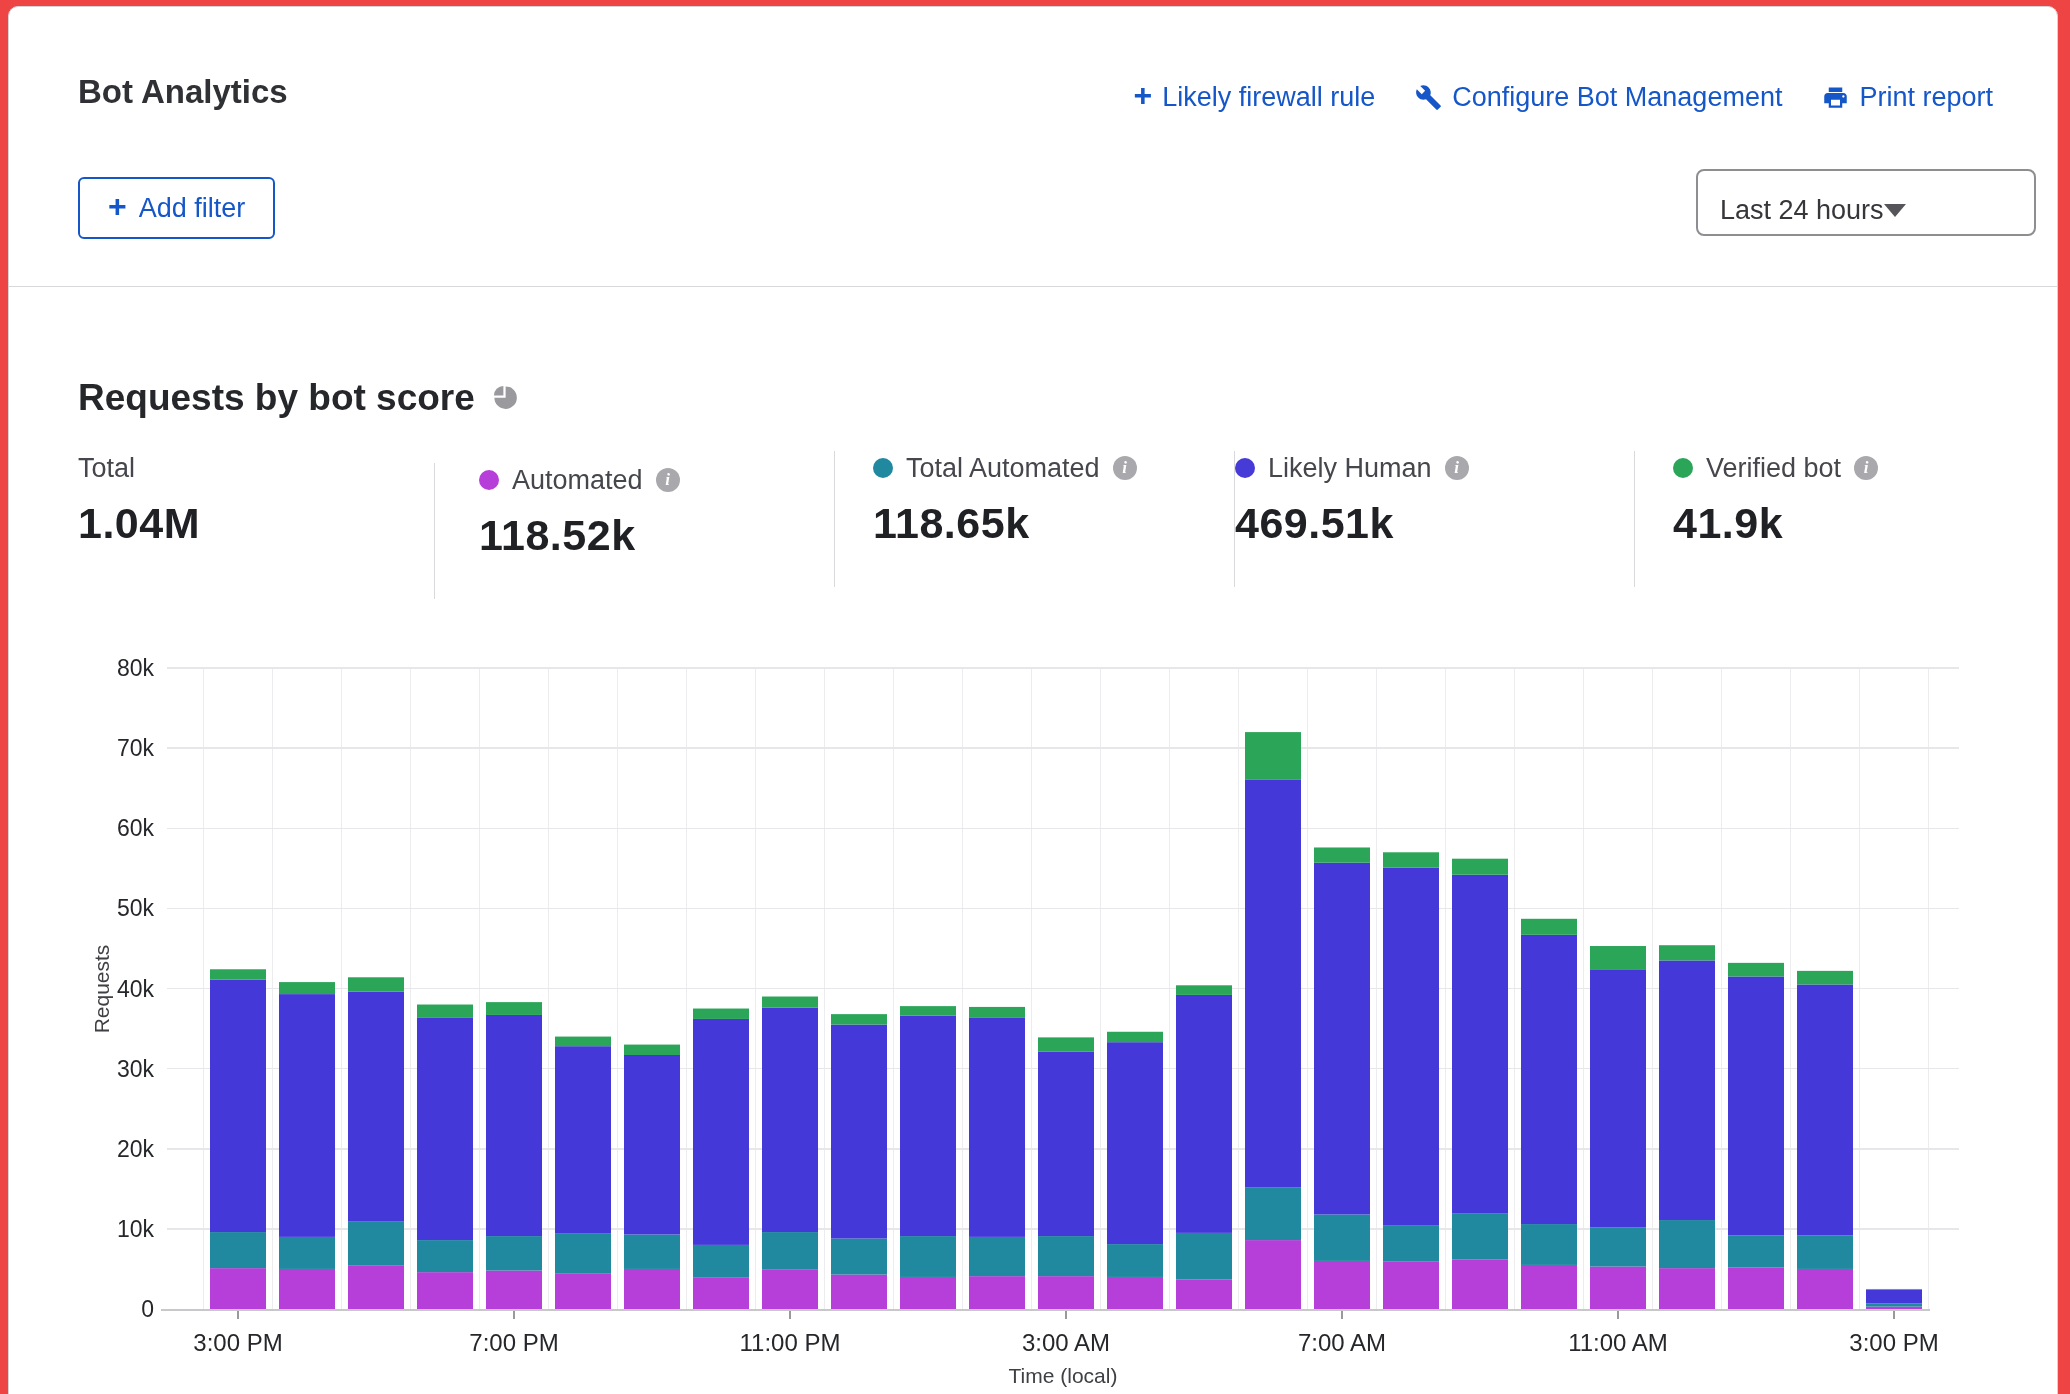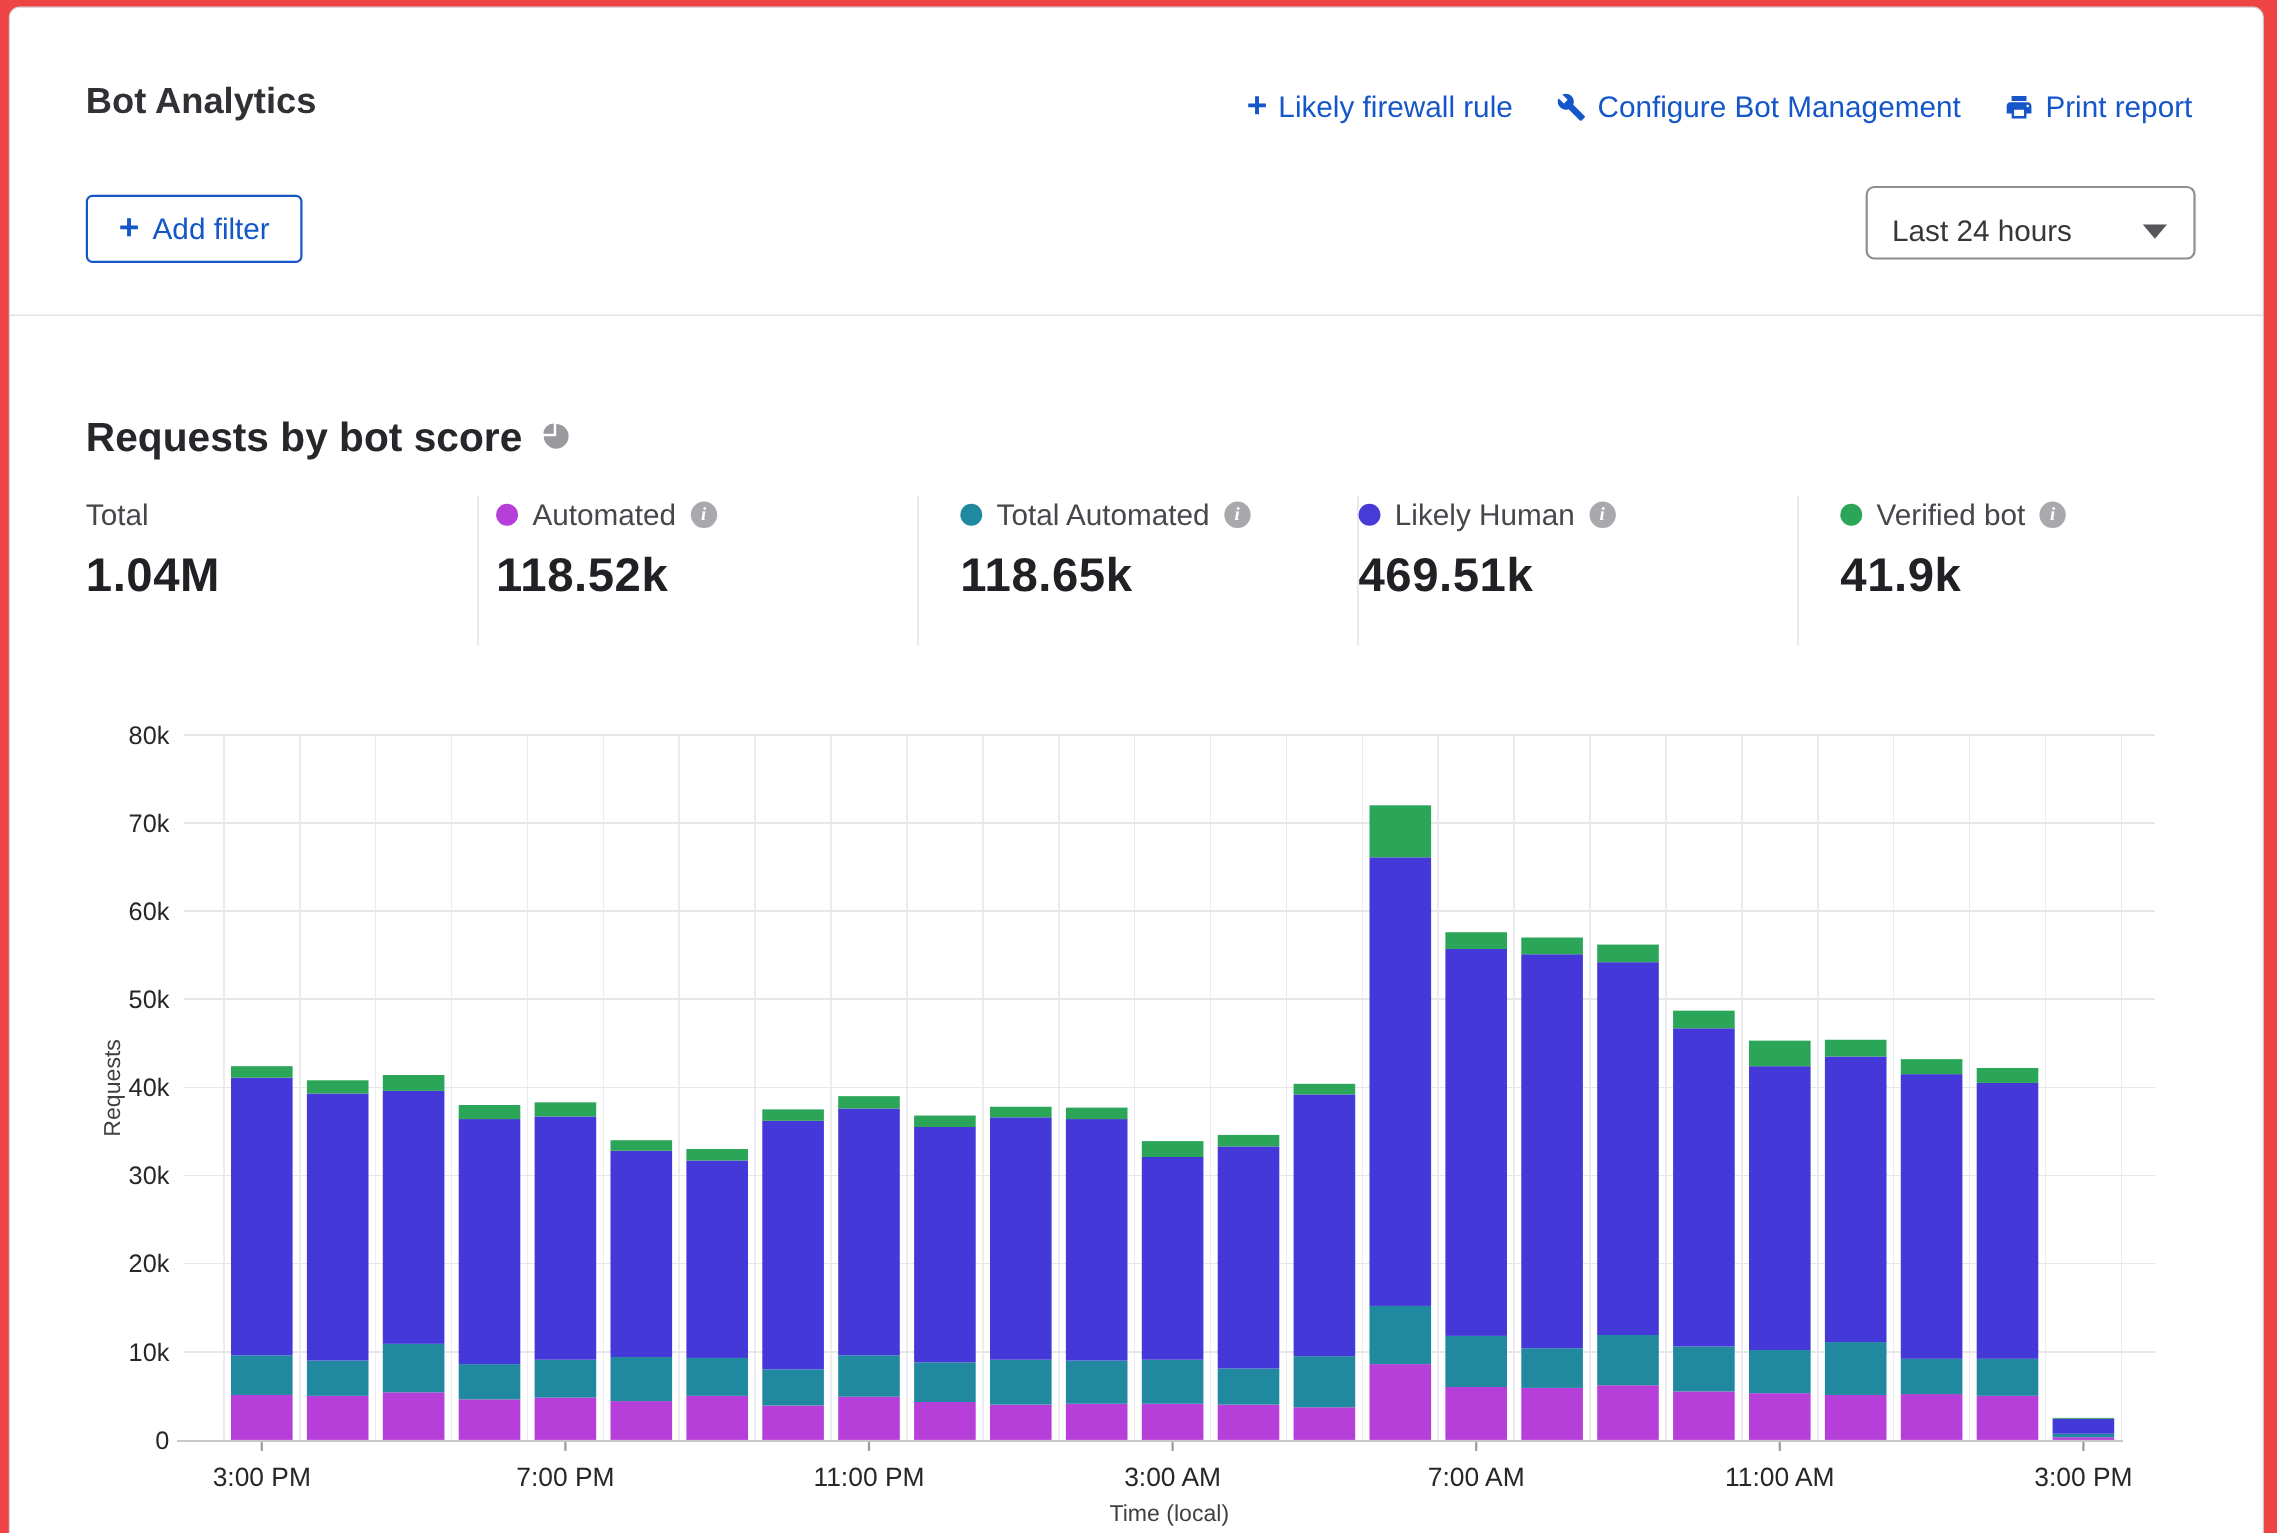--- a/index.html
+++ b/index.html
@@ -8,22 +8,22 @@
         border:1px solid #d4d4d8;border-radius:10px;}
   
   .title{position:absolute;left:69px;top:66px;font-size:33px;font-weight:bold;color:#2f3135;}
   .actions{position:absolute;right:64px;top:74px;display:flex;align-items:center;gap:40px;}
   .action-link{display:flex;align-items:center;gap:10px;color:#1556c8;font-size:27px;cursor:pointer;}
   .action-link svg{display:block;}
   .plus-glyph{font-size:32px;font-weight:bold;line-height:1;position:relative;top:-2px;}
   .add-filter{position:absolute;left:69px;top:170px;height:62px;display:inline-flex;align-items:center;
       gap:12px;padding:0 28px;border:2px solid #1556c8;border-radius:6px;color:#1556c8;
       font-size:27px;background:#fff;cursor:pointer;}
-  .dropdown{position:absolute;left:1687px;top:162px;width:300px;height:67px;border:2px solid #8d8d92;
-      border-radius:8px;background:#fff;display:flex;align-items:center;justify-content:space-between;
+  .dropdown{position:absolute;left:1687px;top:162px;width:340px;height:67px;border:2px solid #8d8d92;
+      border-radius:8px;background:#fff;display:flex;align-items:center;
       padding:16px 24px 0 22px;box-sizing:border-box;font-size:27px;color:#36363b;cursor:pointer;}
   .caret{width:0;height:0;border-left:11px solid transparent;border-right:11px solid transparent;
       border-top:13px solid #55555a;}
   .header-divider{position:absolute;left:0;top:279px;width:100%;height:0;border-top:1px solid #d8d8db;}
   
   .section-heading{position:absolute;left:69px;top:370px;display:flex;align-items:center;gap:16px;}
   .section-heading .txt{font-size:37px;font-weight:bold;color:#26272b;}
   
   .stats{position:absolute;left:0;top:444px;width:100%;height:140px;}
   .stat{position:absolute;top:0;height:136px;box-sizing:border-box;cursor:pointer;}
@@ -96,21 +96,21 @@
     </div>
 
     <div class="stats">
       <div class="stat" style="left:69px;width:356px;">
         <div class="stat-top">
           <span class="stat-label">Total</span>
         </div>
         <div class="stat-value">1.04M</div>
       </div>
 
-      <div class="stat bordered" style="left:425px;width:400px;padding-left:16px;">
+      <div class="stat bordered" style="left:425px;width:400px;padding-left:44px;margin-top:12px;">
         <div class="stat-top">
           <span class="dot" style="background-color: rgb(182, 63, 217);"></span>
           <span class="stat-label">Automated</span>
           <span class="info"></span>
         </div>
         <div class="stat-value">118.52k</div>
       </div>
 
       <div class="stat bordered" style="left:825px;width:400px;padding-left:38px;">
         <div class="stat-top">

